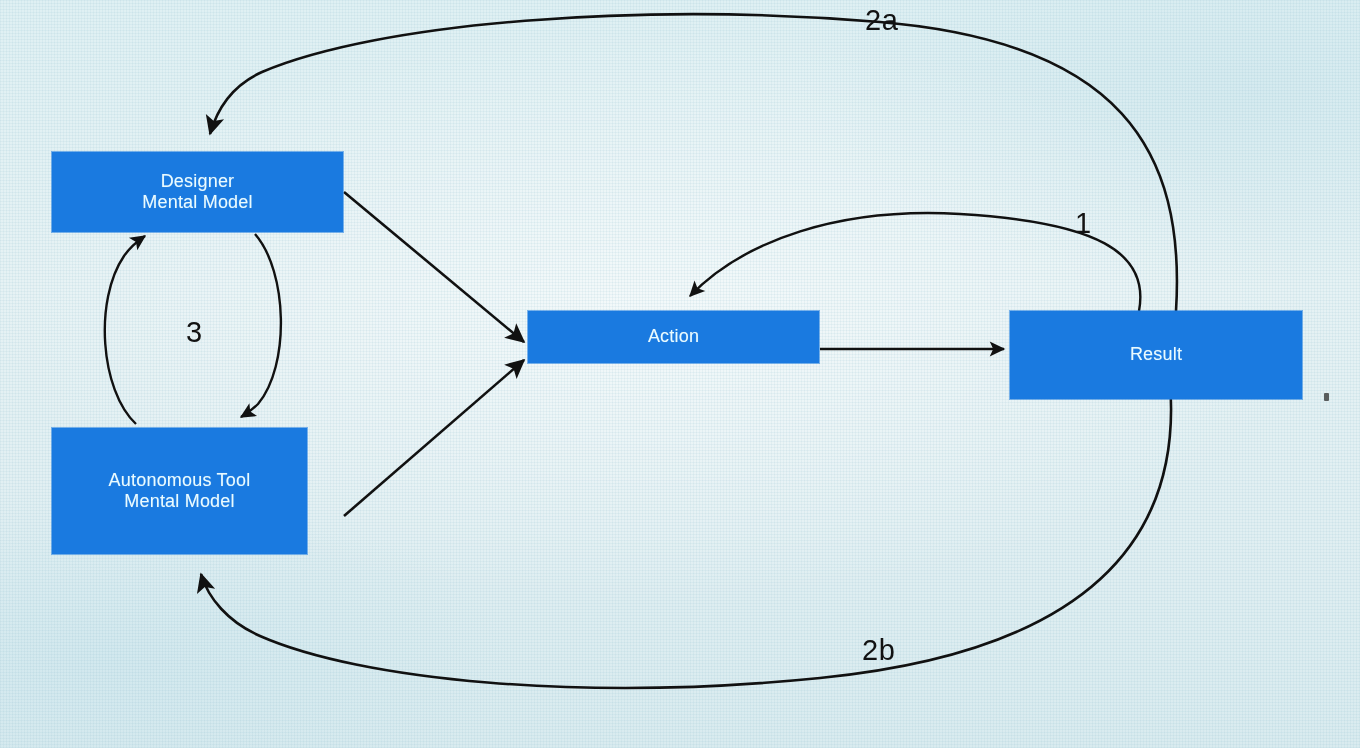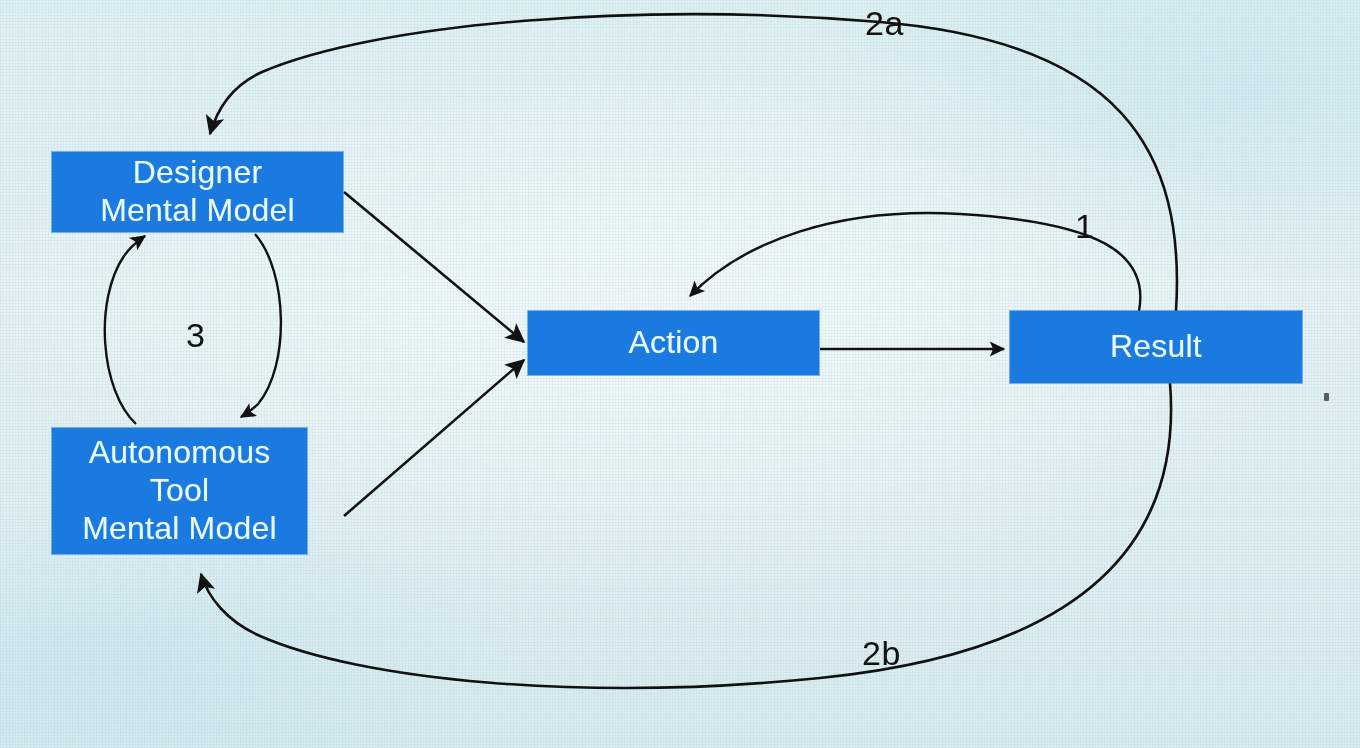--- a/index.html
+++ b/index.html
@@ -47,36 +47,36 @@
   .node {
     position: absolute;
     z-index: 4;
     display: flex;
     align-items: center;
     justify-content: center;
     text-align: center;
     color: #e9fbff;
     background: #1a7ae0;
     box-shadow: 0 0 0 1px rgba(26,122,224,0.55);
-    font-size: 32px;
+    font-size: 18px;
     line-height: 1.18;
     letter-spacing: 0.2px;
     text-shadow: 0 0 1px rgba(255,255,255,0.35);
   }
   .node .label { padding: 0 8px; white-space: pre-line; }
   #node-designer { left: 52px;  top: 152px; width: 291px; height: 80px; }
   #node-autotool { left: 52px;  top: 428px; width: 255px; height: 126px; }
-  #node-action   { left: 528px; top: 311px; width: 291px; height: 64px; }
-  #node-result   { left: 1010px;top: 311px; width: 292px; height: 72px; align-items: center; }
+  #node-action   { left: 528px; top: 311px; width: 291px; height: 52px; }
+  #node-result   { left: 1010px;top: 311px; width: 292px; height: 88px; align-items: center; }
 
   .edge-label {
     position: absolute;
     z-index: 5;
     color: #121212;
-    font-size: 34px;
+    font-size: 29px;
     line-height: 1;
     letter-spacing: 0.5px;
   }
   #label-2a { left: 865px;  top: 6px; }
   #label-2b { left: 862px;  top: 636px; }
   #label-1  { left: 1075px; top: 209px; }
   #label-3  { left: 186px;  top: 318px; }
 
   .speck {
     position: absolute;

